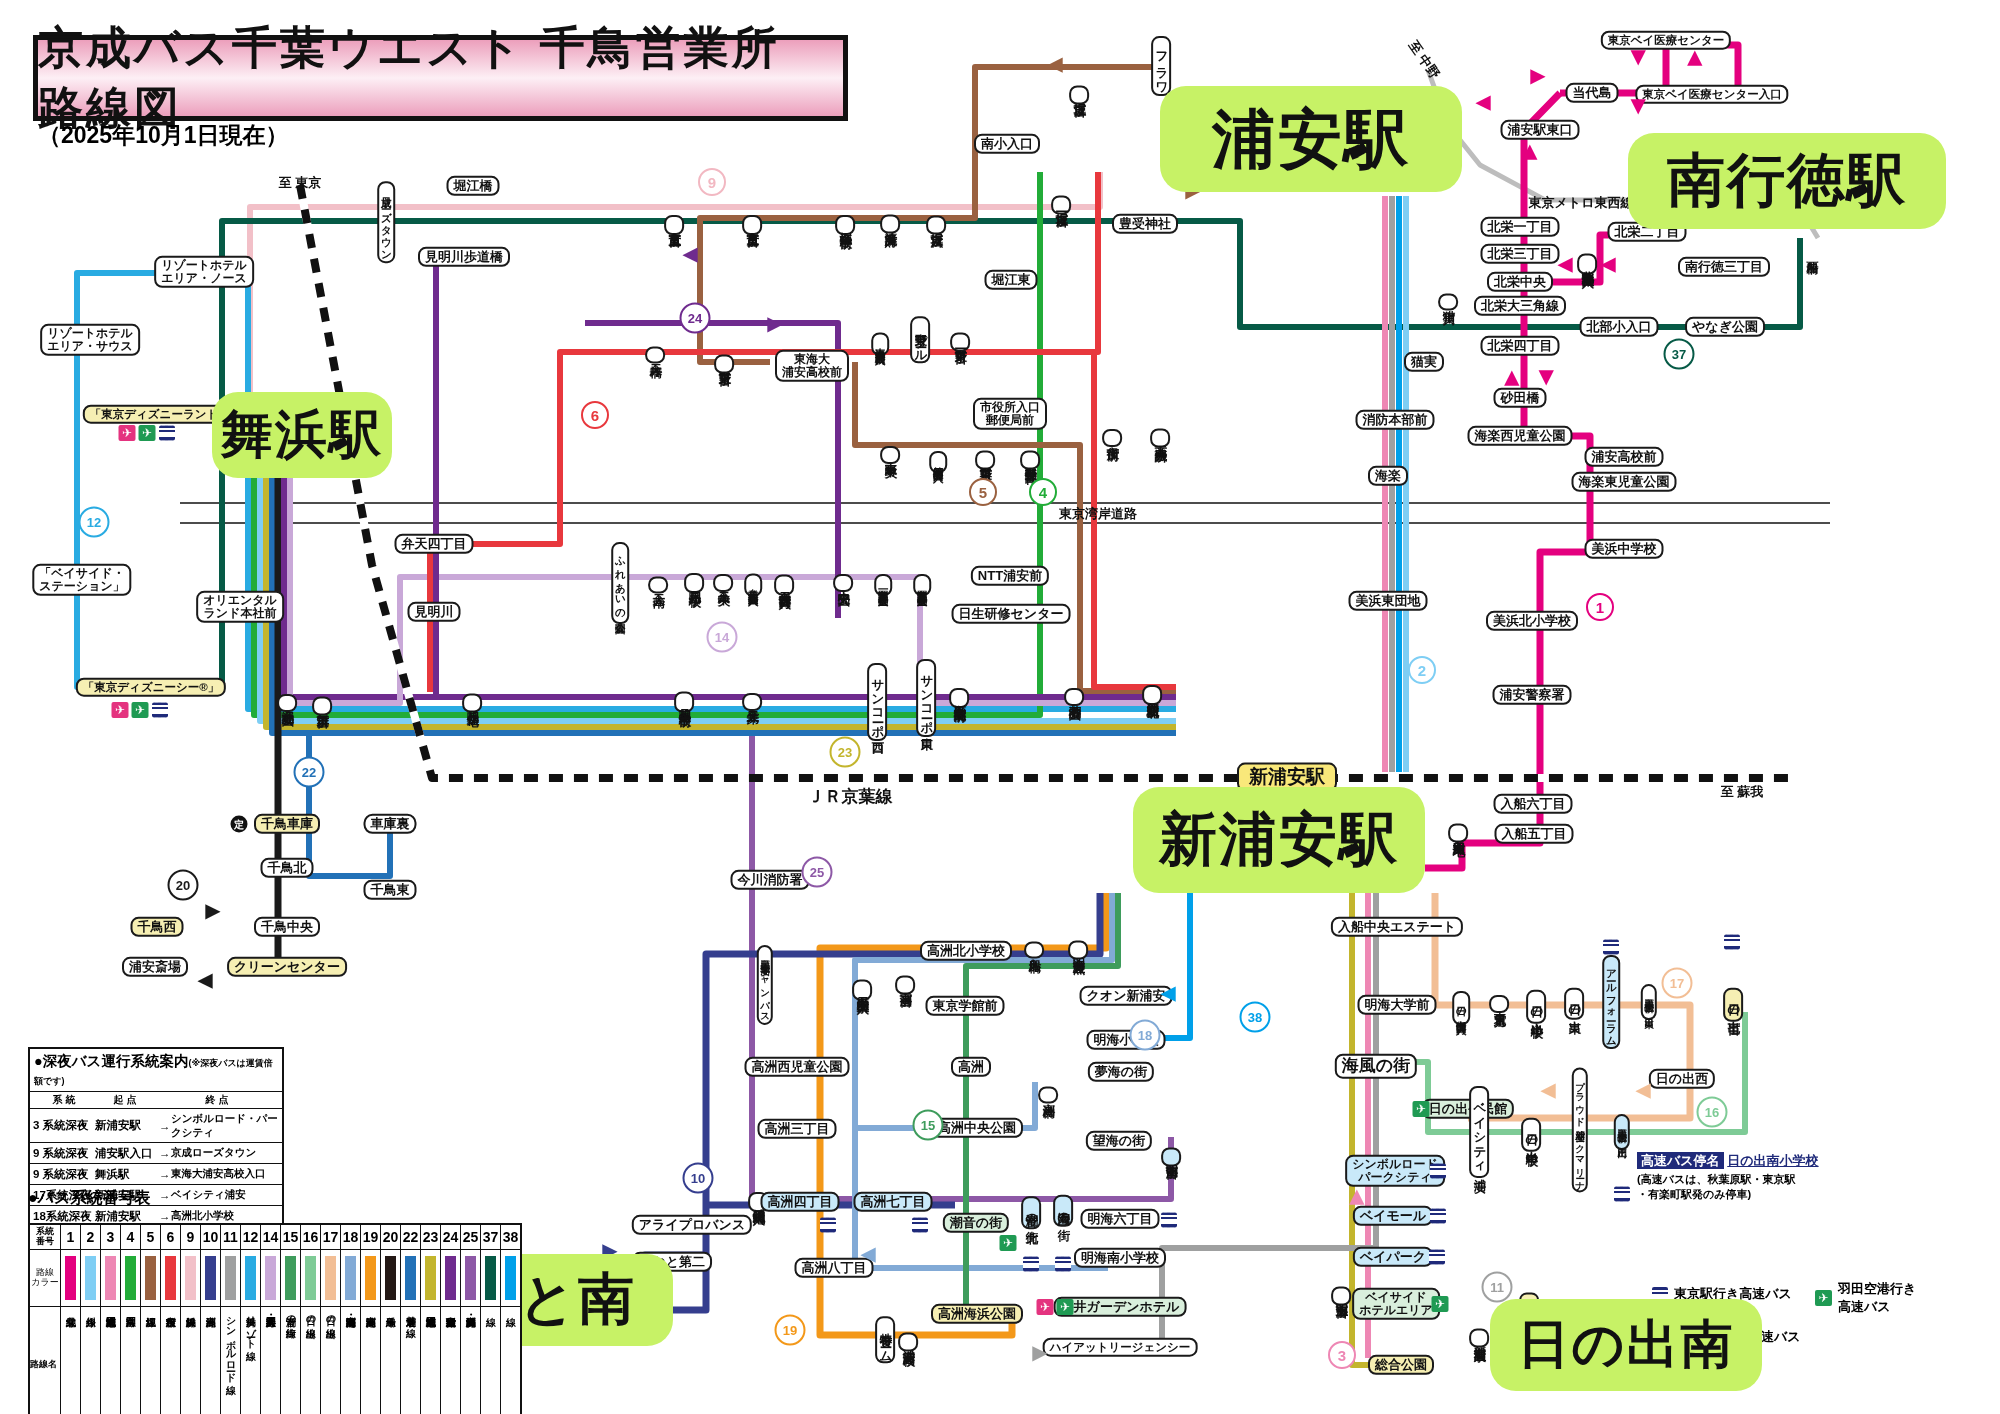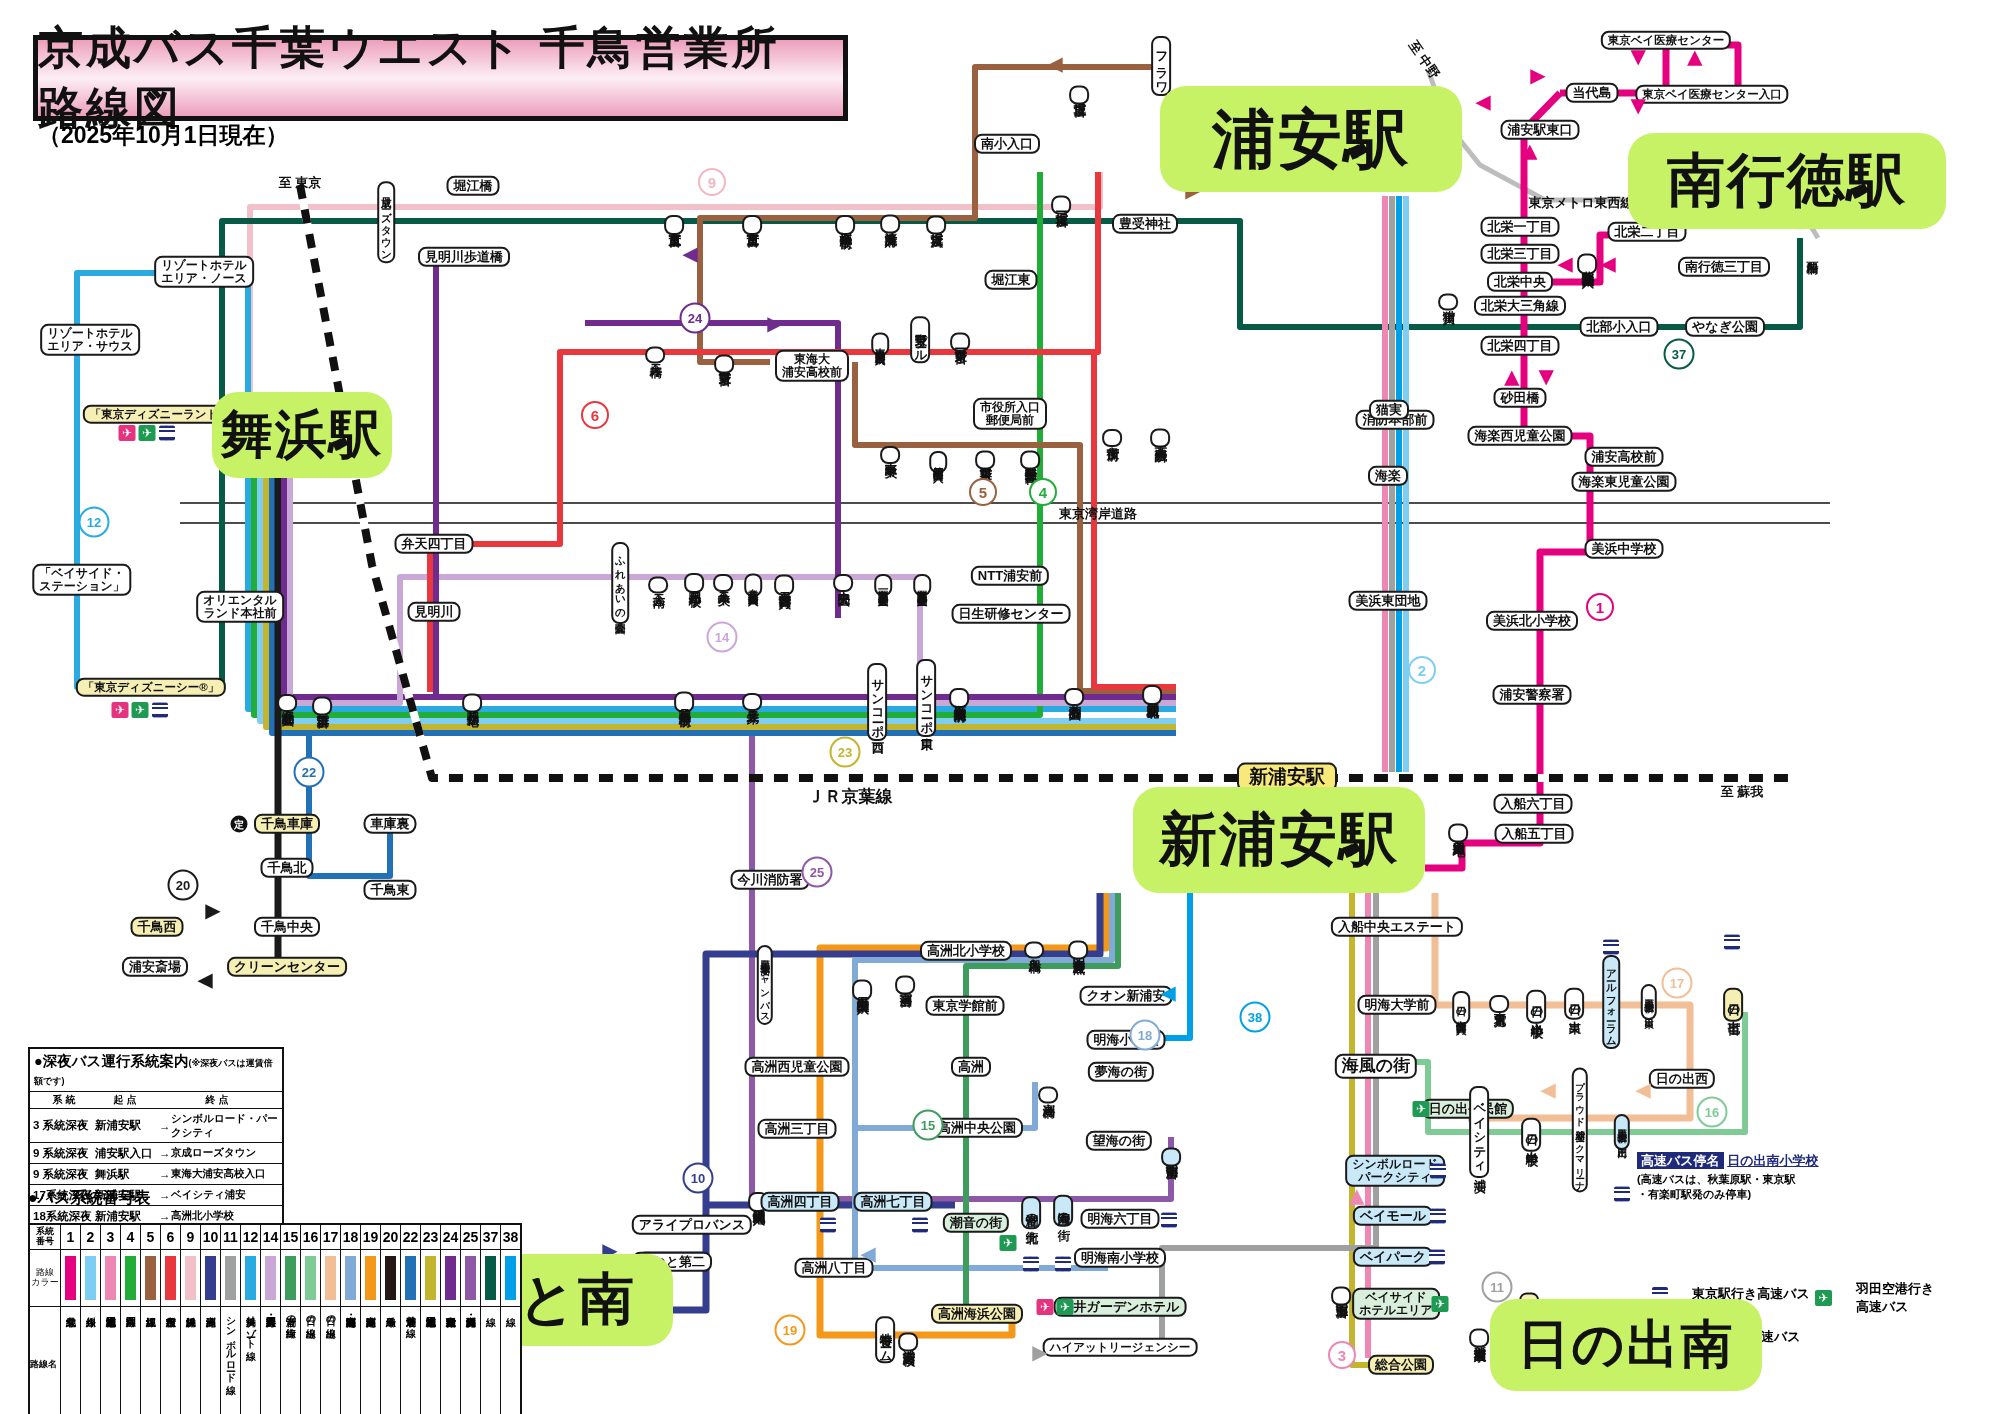--- a/index.html
+++ b/index.html
@@ -58,21 +58,21 @@
   .rcolor{height:56px;width:19px;}
   .rcolor i{display:block;width:11px;height:44px;}
   .rname{height:112px;width:19px;writing-mode:vertical-rl;text-orientation:upright;
          font-size:10px;font-weight:bold;line-height:1;padding:2px 0;justify-content:flex-start;}
   .rhead{width:30px;font-size:9px;line-height:1.1;text-align:center;white-space:pre-line;}
   #hwnote{position:absolute;z-index:45;font-weight:bold;}
   #hwnote .l1{font-size:13px;}
   #hwnote .chip{background:#1F2A7A;color:#fff;padding:1px 4px;}
   #hwnote .bl{color:#1F2A7A;text-decoration:underline;}
   #hwnote .l2{font-size:11px;margin-top:2px;}
-  .hwrow{position:absolute;display:flex;align-items:center;gap:24px;z-index:30;font-size:13px;font-weight:bold;white-space:pre-line;}
+  .hwrow{position:absolute;display:flex;align-items:center;gap:6px;z-index:30;font-size:13px;font-weight:bold;white-space:pre-line;}
 </style>
 </head>
 <body>
 
 <div id="stage">
   <svg id="lines">
       <polyline points="180,513 1830,513" fill="none" stroke="#fff" stroke-width="22" stroke-linejoin="round" stroke-linecap="round"></polyline>
       <polyline points="180,503 1830,503" fill="none" stroke="#111" stroke-width="1.5" stroke-linejoin="round"></polyline>
       <polyline points="180,523 1830,523" fill="none" stroke="#111" stroke-width="1.5" stroke-linejoin="round"></polyline>
       <polyline points="1428,70 1448,125 1480,165 1545,200 1795,200 1818,238" fill="none" stroke="#BDBDBD" stroke-width="5" stroke-linejoin="round"></polyline>
@@ -466,21 +466,21 @@
 ホテルエリア</div>
     <div class="stop c" style="left: 1401px; top: 1365px;">総合公園</div>
     <div class="stop v w" style="left: 1479px; top: 1338px; font-size: 12.5px;">新浦安温泉</div>
     <div class="stop v c" style="left: 1529px; top: 1300px; font-size: 12.5px;">日</div>
     <div class="stop v w" style="left: 1458px; top: 833px; font-size: 12.5px;">入船東団地</div>
     <div class="stop w" style="left: 1533px; top: 804px;">入船六丁目</div>
     <div class="stop w" style="left: 1534px; top: 834px;">入船五丁目</div>
     <div class="stop w" style="left: 1388px; top: 601px;">美浜東団地</div>
     <div class="stop w" style="left: 1388px; top: 476px;">海楽</div>
     <div class="stop w" style="left: 1395px; top: 420px;">消防本部前</div>
-    <div class="stop w" style="left: 1389px; top: 362px; margin-top: 48px;">猫実</div>
+    <div class="stop w" style="left: 1424px; top: 362px;">猫実</div>
     <div class="stop v w" style="left: 1448px; top: 302px; font-size: 12.5px;">猫実川</div>
     <div class="stop w" style="left: 1624px; top: 549px;">美浜中学校</div>
     <div class="stop w" style="left: 1532px; top: 621px;">美浜北小学校</div>
     <div class="stop w" style="left: 1532px; top: 695px;">浦安警察署</div>
     <div class="stop w" style="left: 1520px; top: 436px;">海楽西児童公園</div>
     <div class="stop w" style="left: 1624px; top: 457px;">浦安高校前</div>
     <div class="stop w" style="left: 1624px; top: 482px;">海楽東児童公園</div>
     <div class="stop w" style="left: 1520px; top: 398px;">砂田橋</div>
     <div class="stop w" style="left: 1520px; top: 346px;">北栄四丁目</div>
     <div class="stop w" style="left: 1520px; top: 306px;">北栄大三角線</div>

